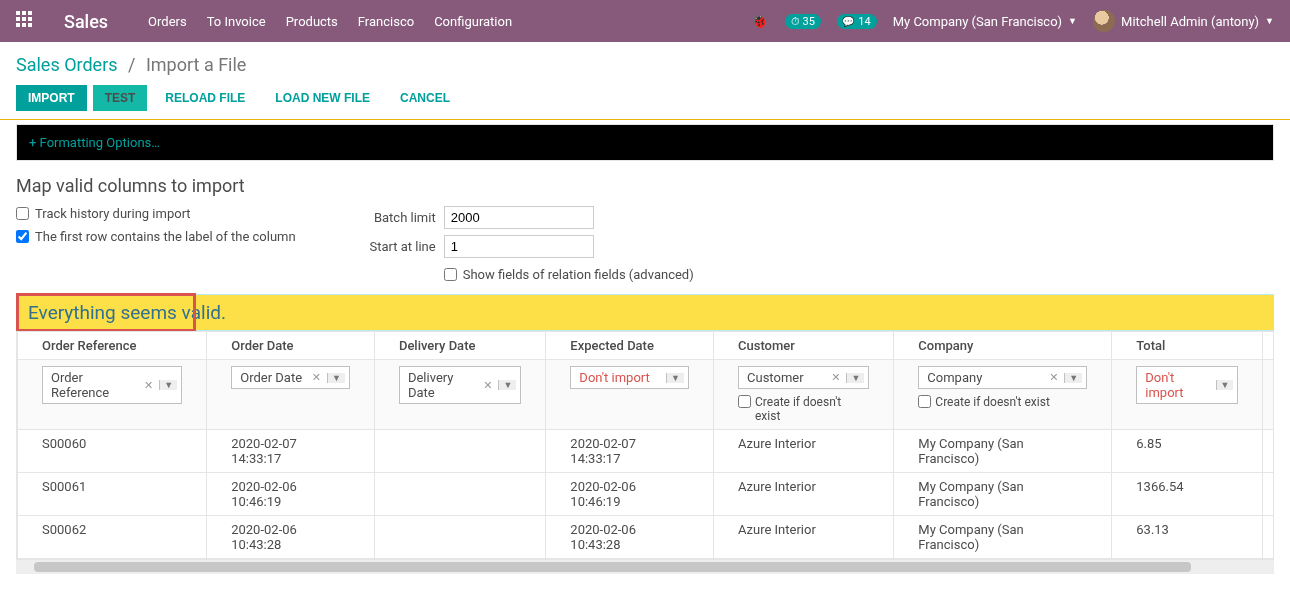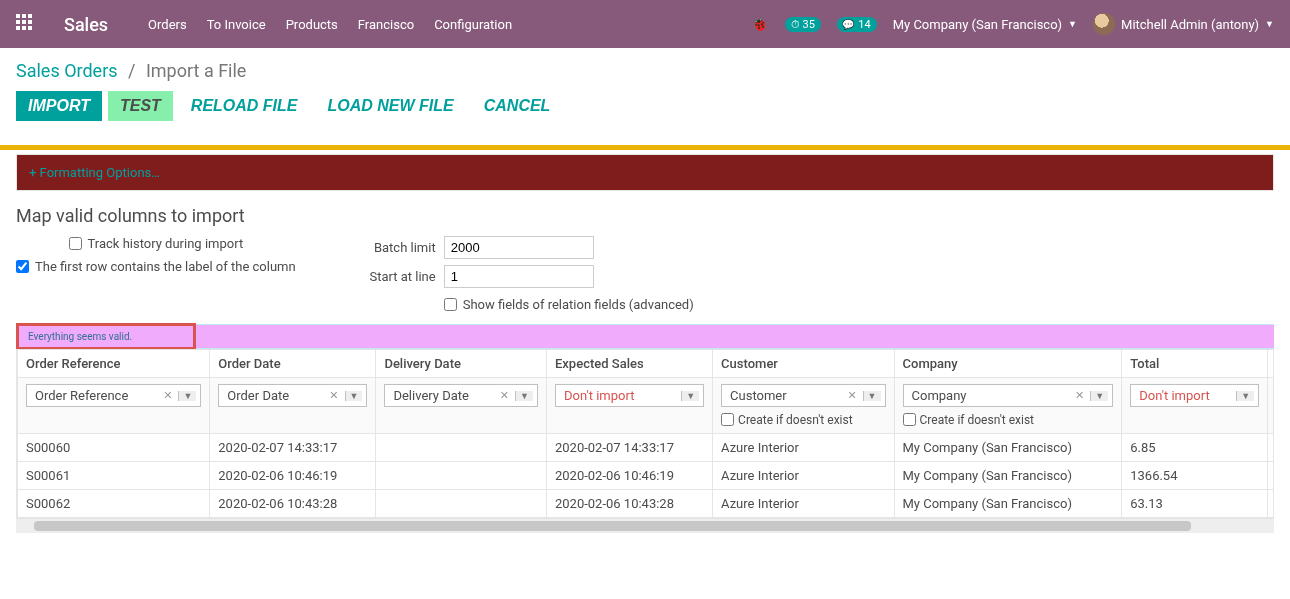--- a/index.html
+++ b/index.html
@@ -1,66 +1,66 @@
 <!DOCTYPE html>
 <html><head>
 <meta charset="utf-8">
 <style>
   * { box-sizing: border-box; margin: 0; padding: 0; }
   body { font-family: -apple-system, BlinkMacSystemFont, "Segoe UI", Roboto, "Helvetica Neue", Arial, sans-serif; font-size: 13px; color: #4c4c4c; background: #fff; }
   
   
-  .topnav { background: #875A7B; color: #fff; height: 48px; display: flex; align-items: center; padding: 0 16px; text-align: right; }
+  .topnav { background: #875A7B; color: #fff; height: 42px; display: flex; align-items: center; padding: 0 16px; text-align: right; }
   .apps-icon { width: 20px; height: 20px; display: grid; grid-template-columns: repeat(3,4px); grid-template-rows: repeat(3,4px); gap: 2px; margin-right: 28px; cursor: pointer; }
   .apps-icon span { background: #fff; width: 4px; height: 4px; }
   .brand { font-size: 18px; font-weight: 500; margin-right: 40px; }
   .menu { display: flex; gap: 20px; flex: 1; }
   .menu a { color: #fff; text-decoration: none; font-size: 13px; cursor: pointer; }
   .right-nav { display: flex; align-items: center; gap: 16px; }
   .bug-icon { font-size: 14px; cursor: pointer; }
   .badge { background: #00A09D; color: #fff; border-radius: 10px; padding: 1px 6px; font-size: 11px; display: flex; align-items: center; gap: 3px; }
   .badge.chat::before { content: "💬"; font-size: 10px; }
   .company, .user { cursor: pointer; font-size: 13px; display: flex; align-items: center; gap: 6px; }
   .avatar { width: 22px; height: 22px; border-radius: 50%; background: radial-gradient(circle at 40% 35%, #e8c9a0 35%, #8c6b52 36%); }
   .caret { font-size: 9px; }
   
   
-  .controlpanel { padding: 12px 16px 24px; border-bottom: 5px solid #eab308; }
+  .controlpanel { padding: 12px 16px 8px; border-bottom: 1px solid #eab308; }
   .breadcrumb { font-size: 18px; margin-bottom: 10px; }
   .breadcrumb a { color: #00A09D; text-decoration: none; cursor: pointer; }
   .breadcrumb .sep { color: #777; margin: 0 6px; }
   .breadcrumb .current { color: #777; }
   .toolbar { display: flex; gap: 6px; align-items: center; }
-  .btn { border: none; padding: 6px 12px; font-size: 16px; font-weight: 600; cursor: pointer; font-style: italic; }
+  .btn { border: none; padding: 6px 12px; font-size: 12px; font-weight: 600; cursor: pointer; }
   .btn-primary { background: #00A09D; color: #fff; }
-  .btn-secondary { background: #86efac; color: #4c4c4c; }
+  .btn-secondary { background: #14b8a6; color: #4c4c4c; }
   .btn-link { background: none; color: #00A09D; font-weight: 600; }
   
   
   .body-wrap { padding: 4px 16px 16px; }
-  .panel { border: 1px solid #e5e5e5; background: #7f1d1d; padding: 10px 12px; margin-bottom: 4px; }
+  .panel { border: 1px solid #e5e5e5; background: #000000; padding: 10px 12px; margin-bottom: 4px; }
   .format-link { color: #00A09D; cursor: pointer; font-size: 13px; }
   
   
   h2.map-title { font-size: 18px; font-weight: 400; margin: 14px 0 10px; color: #4c4c4c; }
   .map-opts { display: flex; gap: 60px; align-items: flex-start; margin-bottom: 12px; }
-  .left-opts label { display: flex; align-items: center; gap: 6px; font-size: 13px; margin-bottom: 8px; justify-content: center; }
+  .left-opts label { display: flex; align-items: center; gap: 6px; font-size: 13px; margin-bottom: 8px; }
   .right-opts .row { display: flex; align-items: center; gap: 8px; margin-bottom: 6px; font-size: 13px; }
   .right-opts label.lbl { width: 80px; text-align: right; }
   .right-opts input[type="text"] { width: 150px; padding: 3px 6px; border: 1px solid #ccc; font-size: 13px; }
   .right-opts .chk { display: flex; align-items: center; gap: 6px; margin-left: 88px; margin-top: 9px; }
   
   
-  .status-bar { background: #f0abfc; border-top: 1px solid #bce8f1; border-bottom: 1px solid #bce8f1; padding: 6px 12px; color: #31708f; font-size: 10px; margin-bottom: 0; position: relative; }
+  .status-bar { background: #fde047; border-top: 1px solid #bce8f1; border-bottom: 1px solid #bce8f1; padding: 6px 12px; color: #31708f; font-size: 19px; margin-bottom: 0; position: relative; }
   .status-highlight { position: absolute; top: -2px; left: 0; width: 180px; height: calc(100% + 4px); border: 3px solid #d9534f; pointer-events: none; }
   
   
   .scroll-wrap { overflow-x: auto; border: 1px solid #e5e5e5; border-top: none; position: relative; }
   table { border-collapse: collapse; min-width: 1400px; width: 100%; }
-  th, td { border: 1px solid #e5e5e5; padding: 6px 8px; text-align: left; vertical-align: top; font-size: 13px; }
+  th, td { border: 1px solid #e5e5e5; padding: 6px 24px; text-align: left; vertical-align: top; font-size: 13px; }
   th { font-weight: 500; background: #fff; }
   .mapper-row td { background: #fafafa; }
   .select-box { display: flex; align-items: center; justify-content: space-between; background: #fff; border: 1px solid #c0c0c0; padding: 3px 4px 3px 8px; width: 100%; cursor: pointer; font-size: 13px; }
   .select-box .x { color: #999; font-size: 11px; margin-left: auto; margin-right: 6px; }
   .select-box .dd { background: #eee; border-left: 1px solid #c0c0c0; padding: 0 4px; color: #777; font-size: 9px; }
   .select-box.dontimport { color: #d9534f; }
   .chk-exist { display: flex; align-items: flex-start; gap: 4px; margin-top: 6px; font-size: 12px; }
   
   .hscroll { height: 14px; background: #eee; position: relative; }
   .hscroll-thumb { position: absolute; left: 18px; top: 2px; height: 10px; width: 92%; background: #c7c7c7; border-radius: 4px; }
@@ -164,21 +164,21 @@
     <span>Everything seems valid.</span>
   </div>
 
   <div class="scroll-wrap">
     <table>
       <thead>
         <tr id="header-row">
             <th>Order Reference</th>
             <th>Order Date</th>
             <th>Delivery Date</th>
-            <th>Expected Sales</th>
+            <th>Expected Date</th>
             <th>Customer</th>
             <th>Company</th>
             <th>Total</th>
             <th>Invoice Status</th>
           </tr>
       </thead>
       <tbody id="tbody">
         <tr id="mapper-row" class="mapper-row">
             <td>
               <div class="select-box">

